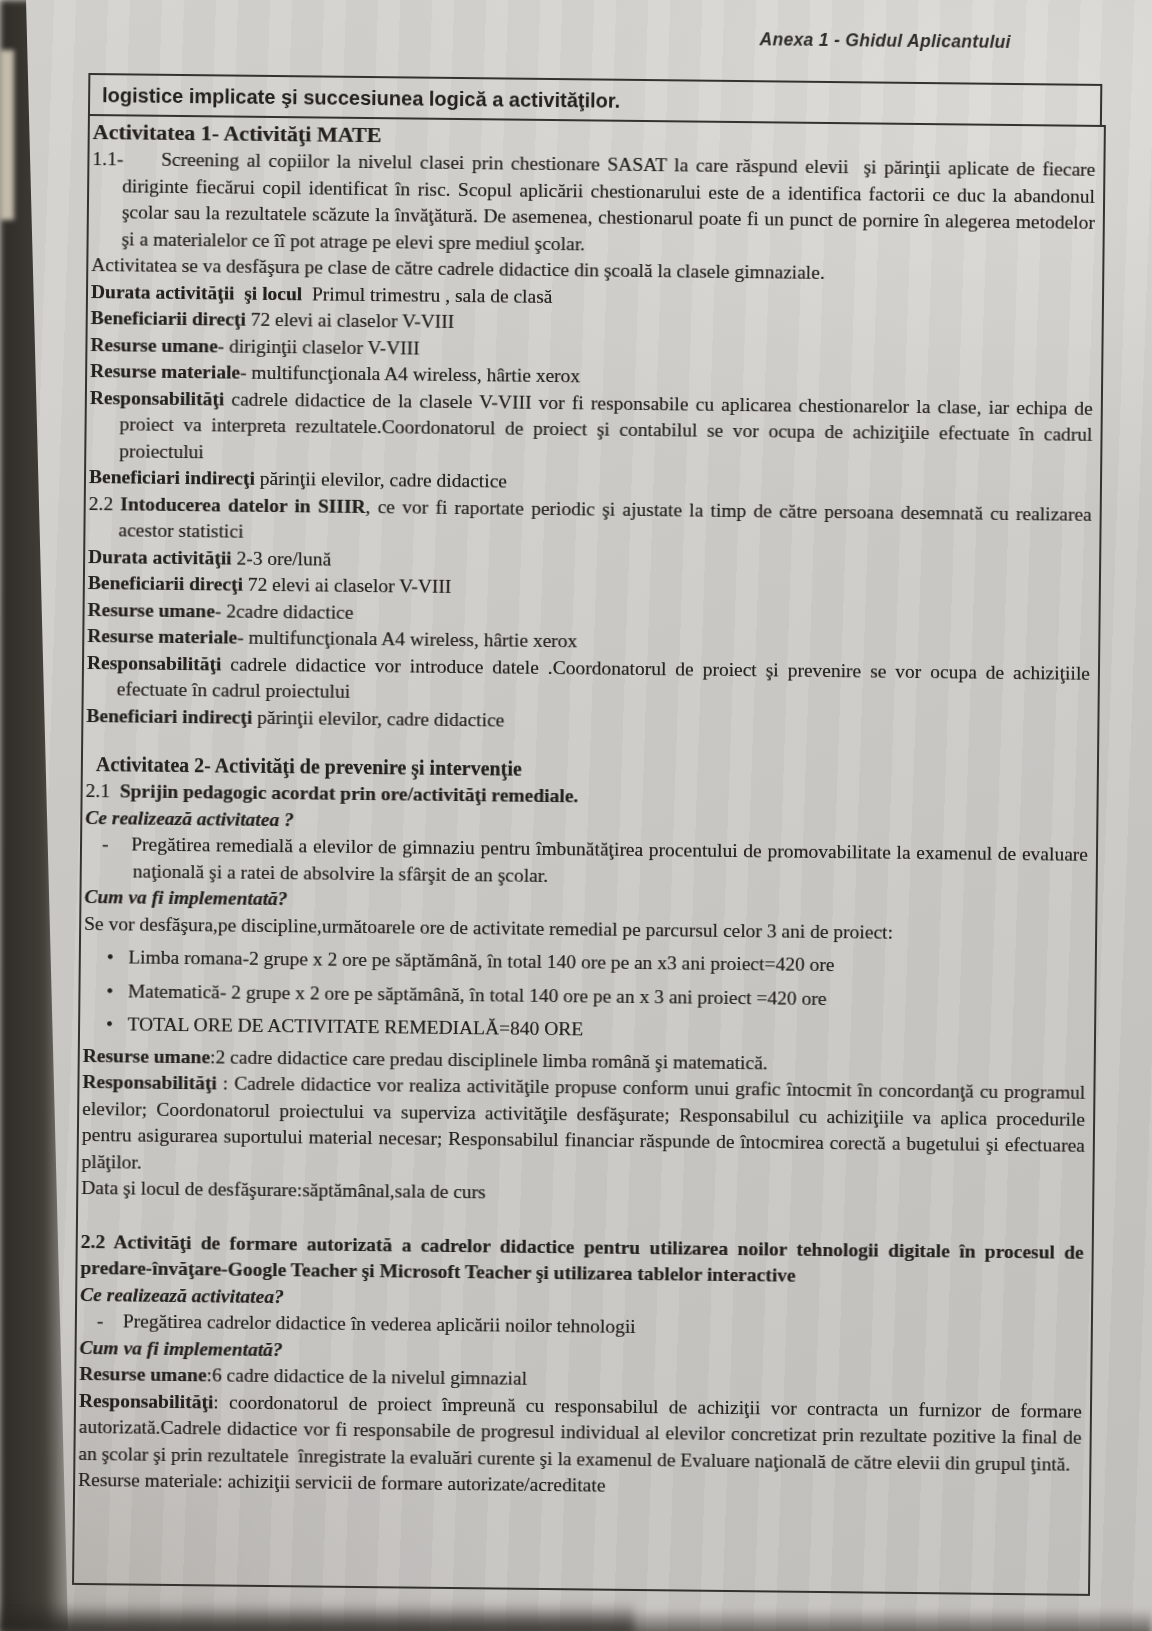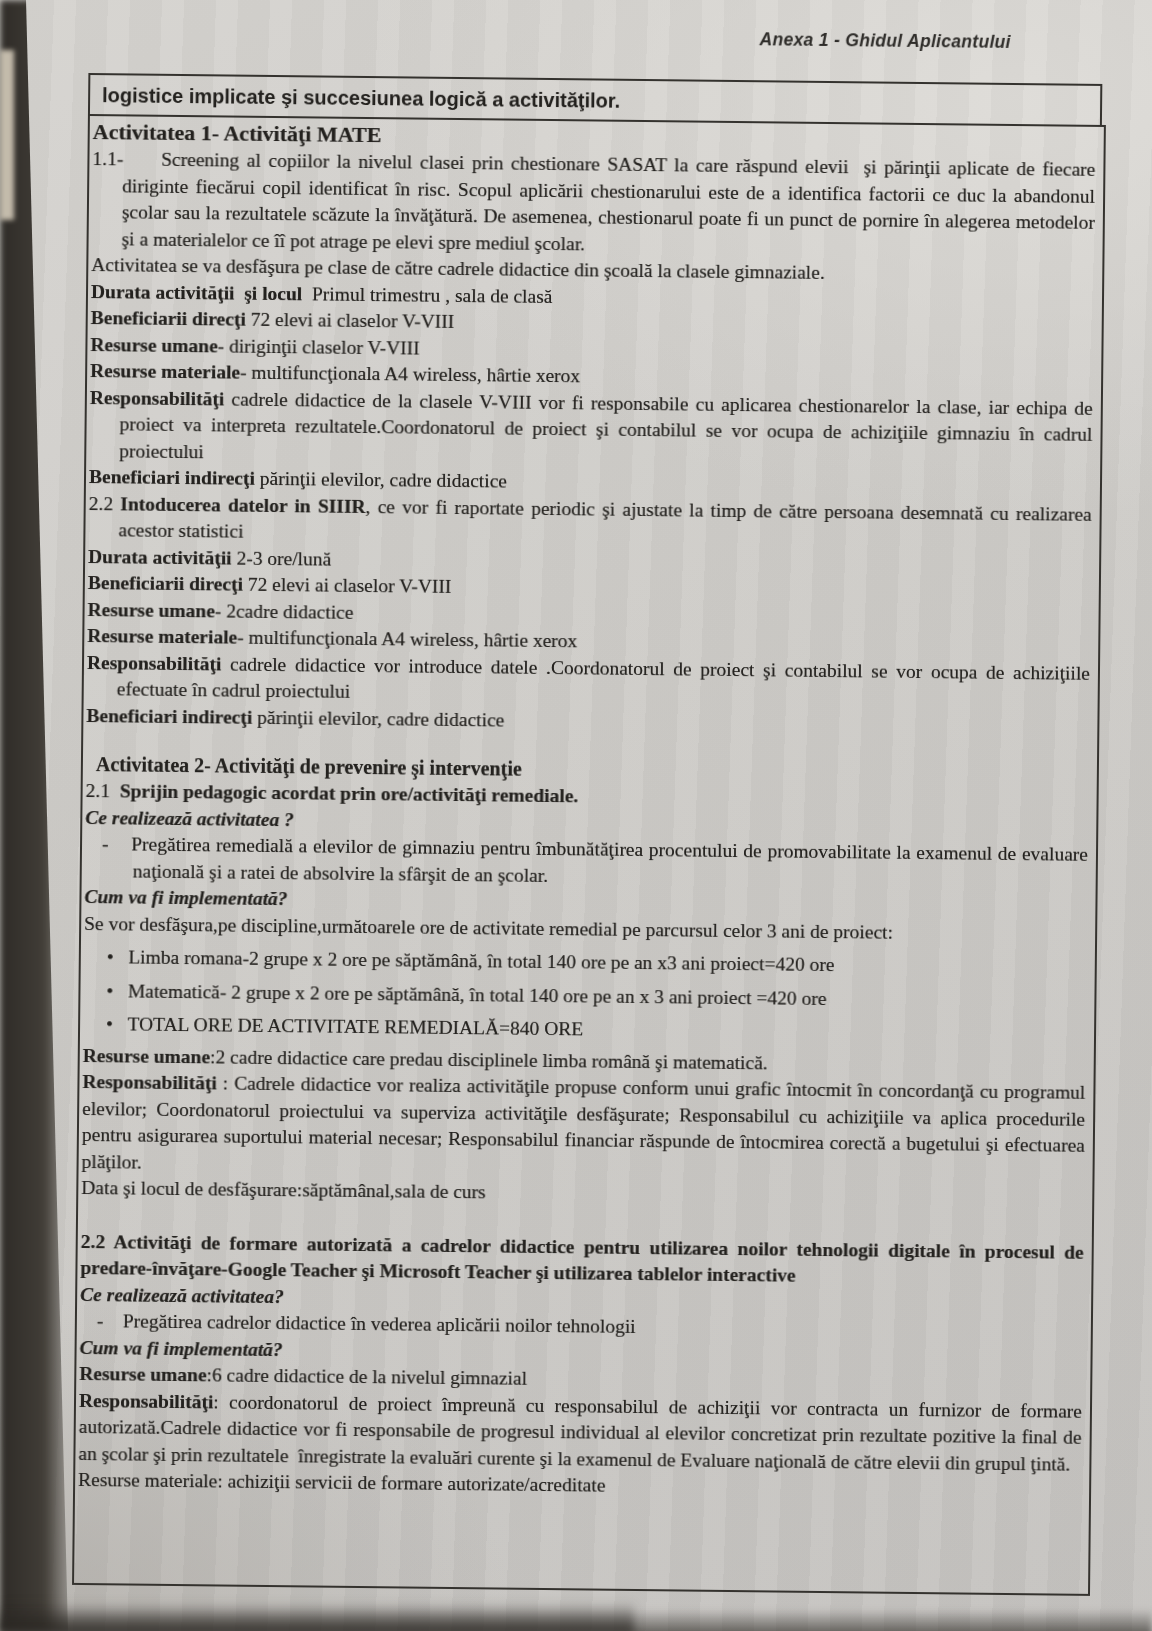--- a/index.html
+++ b/index.html
@@ -64,28 +64,28 @@
   </div>
   <div class="box2">
     <div class="paras">
         <div class="par h1"><b>Activitatea 1- Activităţi MATE</b></div>
         <div class="par hang"><span>1.1-&nbsp;&nbsp;&nbsp;&nbsp;&nbsp;Screening al copiilor la nivelul clasei prin chestionare SASAT la care răspund elevii &nbsp;şi părinţii aplicate de fiecare diriginte fiecărui copil identificat în risc. Scopul aplicării chestionarului este de a identifica factorii ce duc la abandonul şcolar sau la rezultatele scăzute la învăţătură. De asemenea, chestionarul poate fi un punct de pornire în alegerea metodelor şi a materialelor ce îî pot atrage pe elevi spre mediul şcolar.</span></div>
         <div class="par p"><span>Activitatea se va desfăşura pe clase de către cadrele didactice din şcoală la clasele gimnaziale.</span></div>
         <div class="par label"><b>Durata activităţii &nbsp;şi locul</b><span>&nbsp; Primul trimestru , sala de clasă</span></div>
         <div class="par label"><b>Beneficiarii direcţi</b><span> 72 elevi ai claselor V-VIII</span></div>
         <div class="par label"><b>Resurse umane</b><span>- diriginţii claselor V-VIII</span></div>
         <div class="par label"><b>Resurse materiale</b><span>- multifuncţionala A4 wireless, hârtie xerox</span></div>
-        <div class="par hang"><b>Responsabilităţi</b><span> cadrele didactice de la clasele V-VIII vor fi responsabile cu aplicarea chestionarelor la clase, iar echipa de proiect va interpreta rezultatele.Coordonatorul de proiect şi contabilul se vor ocupa de achiziţiile gimnaziu în cadrul proiectului</span></div>
+        <div class="par hang"><b>Responsabilităţi</b><span> cadrele didactice de la clasele V-VIII vor fi responsabile cu aplicarea chestionarelor la clase, iar echipa de proiect va interpreta rezultatele.Coordonatorul de proiect şi contabilul se vor ocupa de achiziţiile efectuate în cadrul proiectului</span></div>
         <div class="par label"><b>Beneficiari indirecţi</b><span> părinţii elevilor, cadre didactice</span></div>
         <div class="par hang"><span>2.2 </span><b>Intoducerea datelor in SIIIR</b><span>, ce vor fi raportate periodic şi ajustate la timp de către persoana desemnată cu realizarea acestor statistici</span></div>
         <div class="par label"><b>Durata activităţii</b><span> 2-3 ore/lună</span></div>
         <div class="par label"><b>Beneficiarii direcţi</b><span> 72 elevi ai claselor V-VIII</span></div>
         <div class="par label"><b>Resurse umane</b><span>- 2cadre didactice</span></div>
         <div class="par label"><b>Resurse materiale</b><span>- multifuncţionala A4 wireless, hârtie xerox</span></div>
-        <div class="par hang"><b>Responsabilităţi</b><span> cadrele didactice vor introduce datele .Coordonatorul de proiect şi contabilul se vor ocupa de achiziţiile efectuate în cadrul proiectului</span></div>
+        <div class="par hang"><b>Responsabilităţi</b><span> cadrele didactice vor introduce datele .Coordonatorul de proiect şi prevenire se vor ocupa de achiziţiile efectuate în cadrul proiectului</span></div>
         <div class="par label"><b>Beneficiari indirecţi</b><span> părinţii elevilor, cadre didactice</span></div>
         <div class="par h1" style="margin-top: 21px; margin-left: 10px; font-size: 20px;"><b>Activitatea 2- Activităţi de prevenire şi intervenţie</b></div>
         <div class="par label"><span>2.1 &nbsp;</span><b>Sprijin pedagogic acordat prin ore/activităţi remediale.</b></div>
         <div class="par qi"><span>Ce realizează activitatea ?</span></div>
         <div class="par dash"><span>-&nbsp;&nbsp;&nbsp;&nbsp;Pregătirea remedială a elevilor de gimnaziu pentru îmbunătăţirea procentului de promovabilitate la examenul de evaluare naţională şi a ratei de absolvire la sfârşit de an şcolar.</span></div>
         <div class="par qi"><span>Cum va fi implementată?</span></div>
         <div class="par p"><span>Se vor desfăşura,pe discipline,următoarele ore de activitate remedial pe parcursul celor 3 ani de proiect:</span></div>
         <div class="par bullet" style="margin-top: 7px;"><span>•&nbsp;&nbsp;&nbsp;Limba romana-2 grupe x 2 ore pe săptămână, în total 140 ore pe an x3 ani proiect=420 ore</span></div>
         <div class="par bullet" style="margin-top: 7px;"><span>•&nbsp;&nbsp;&nbsp;Matematică- 2 grupe x 2 ore pe săptămână, în total 140 ore pe an x 3 ani proiect =420 ore</span></div>
         <div class="par bullet" style="margin-top: 7px;"><span>•&nbsp;&nbsp;&nbsp;TOTAL ORE DE ACTIVITATE REMEDIALĂ=840 ORE</span></div>

